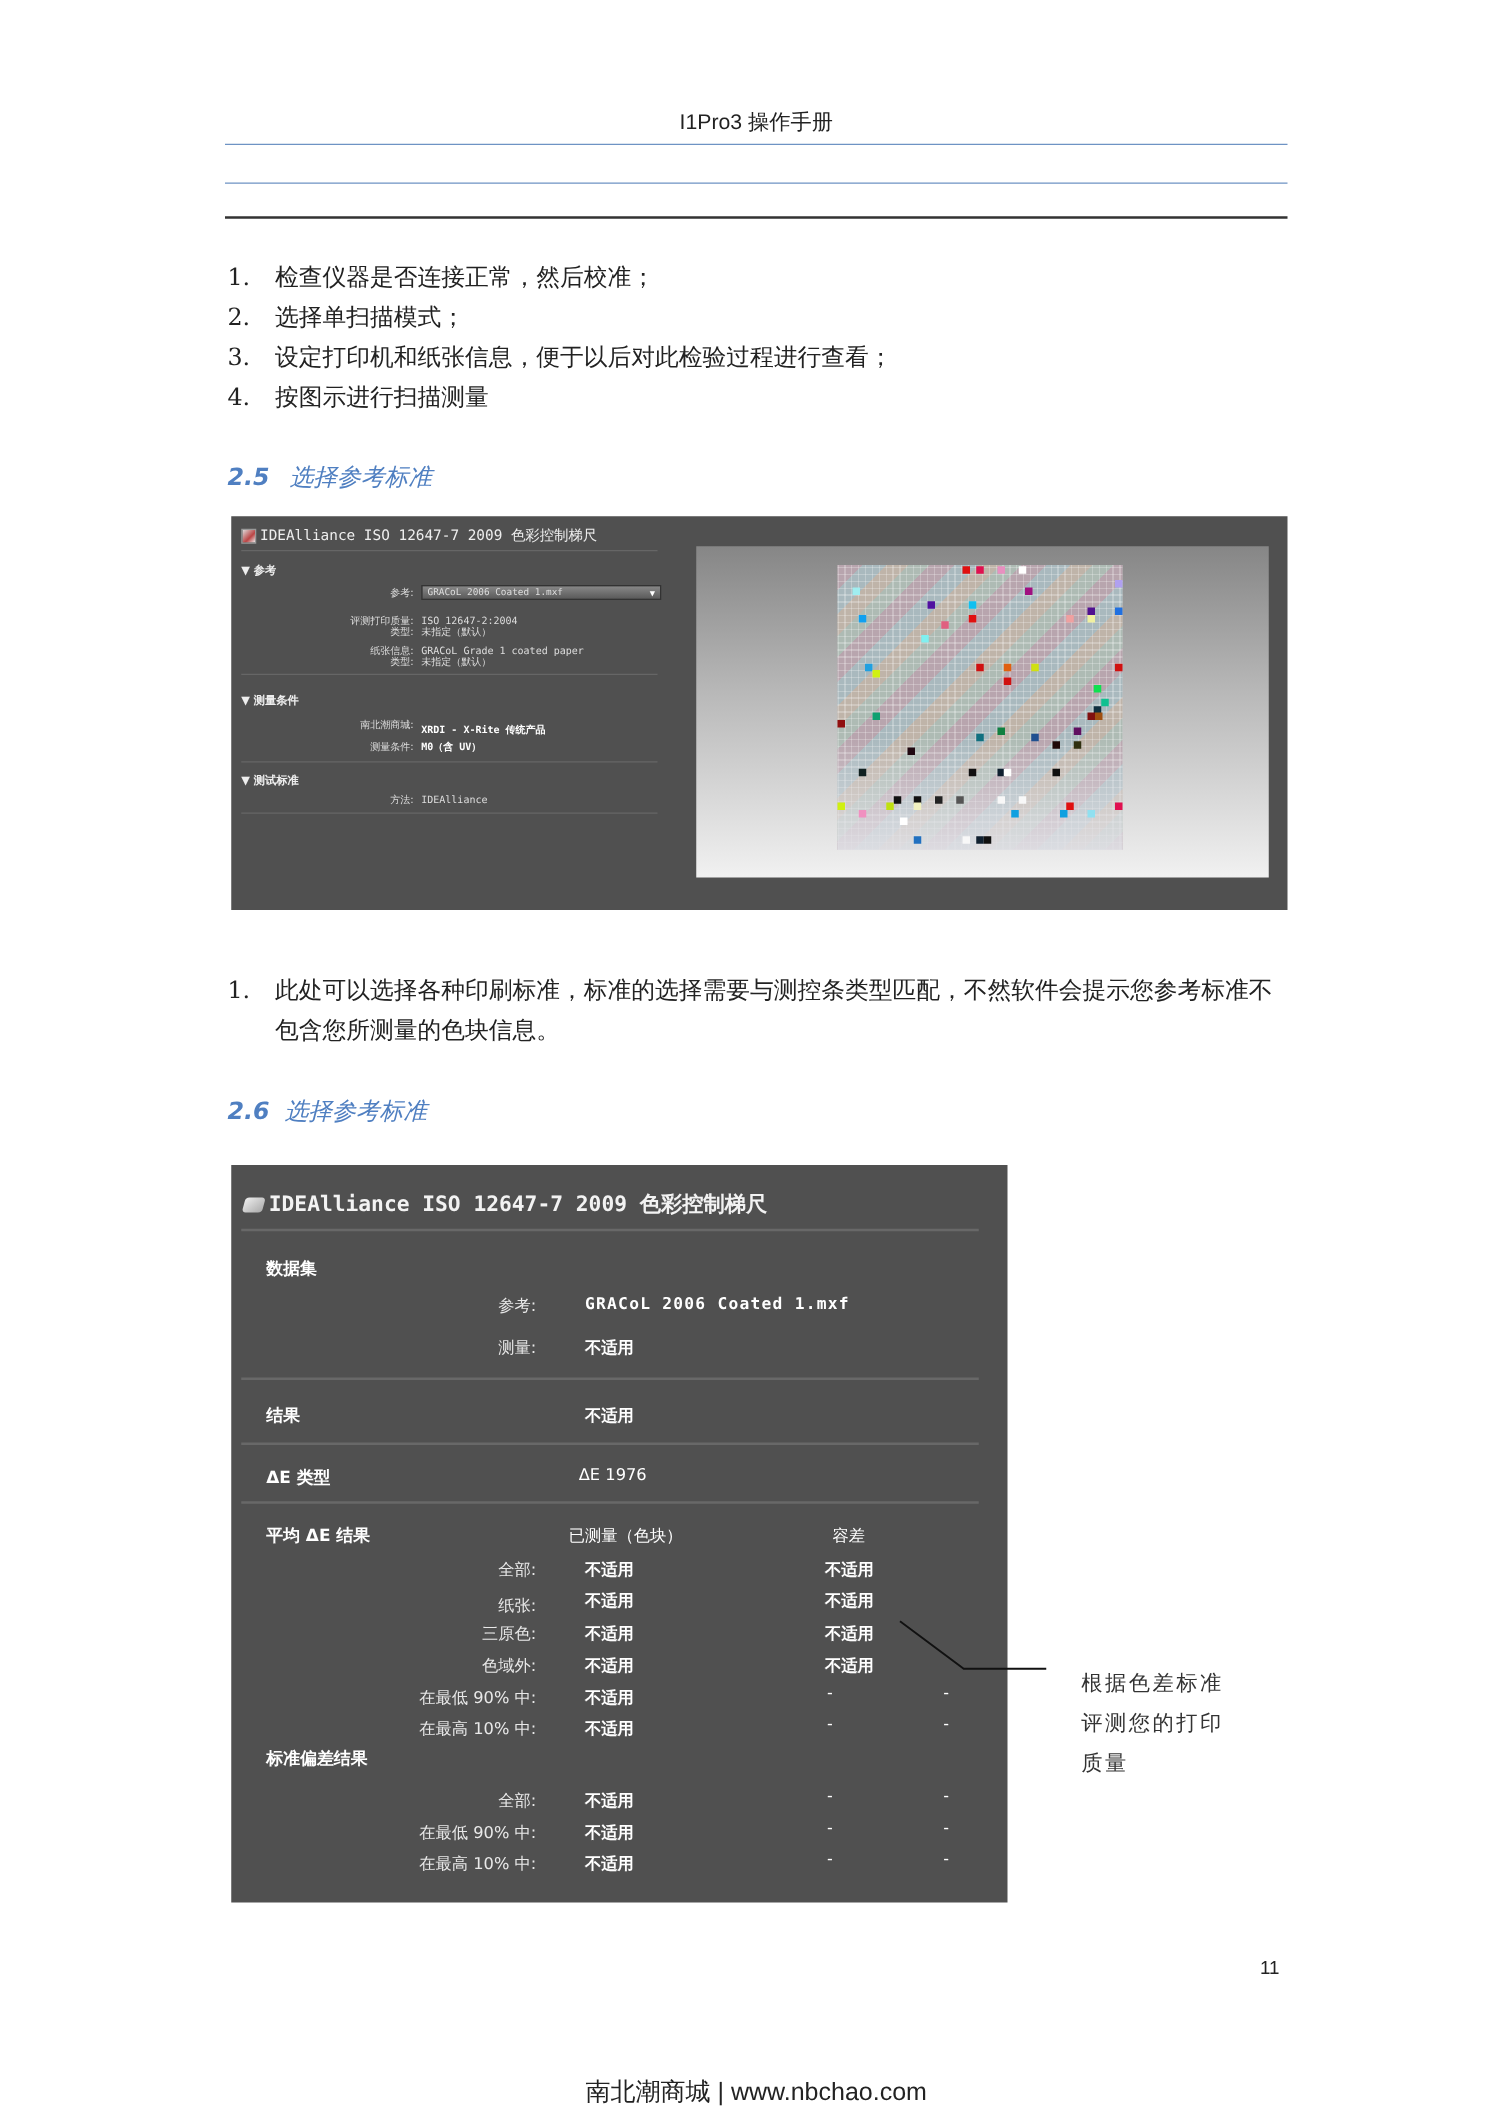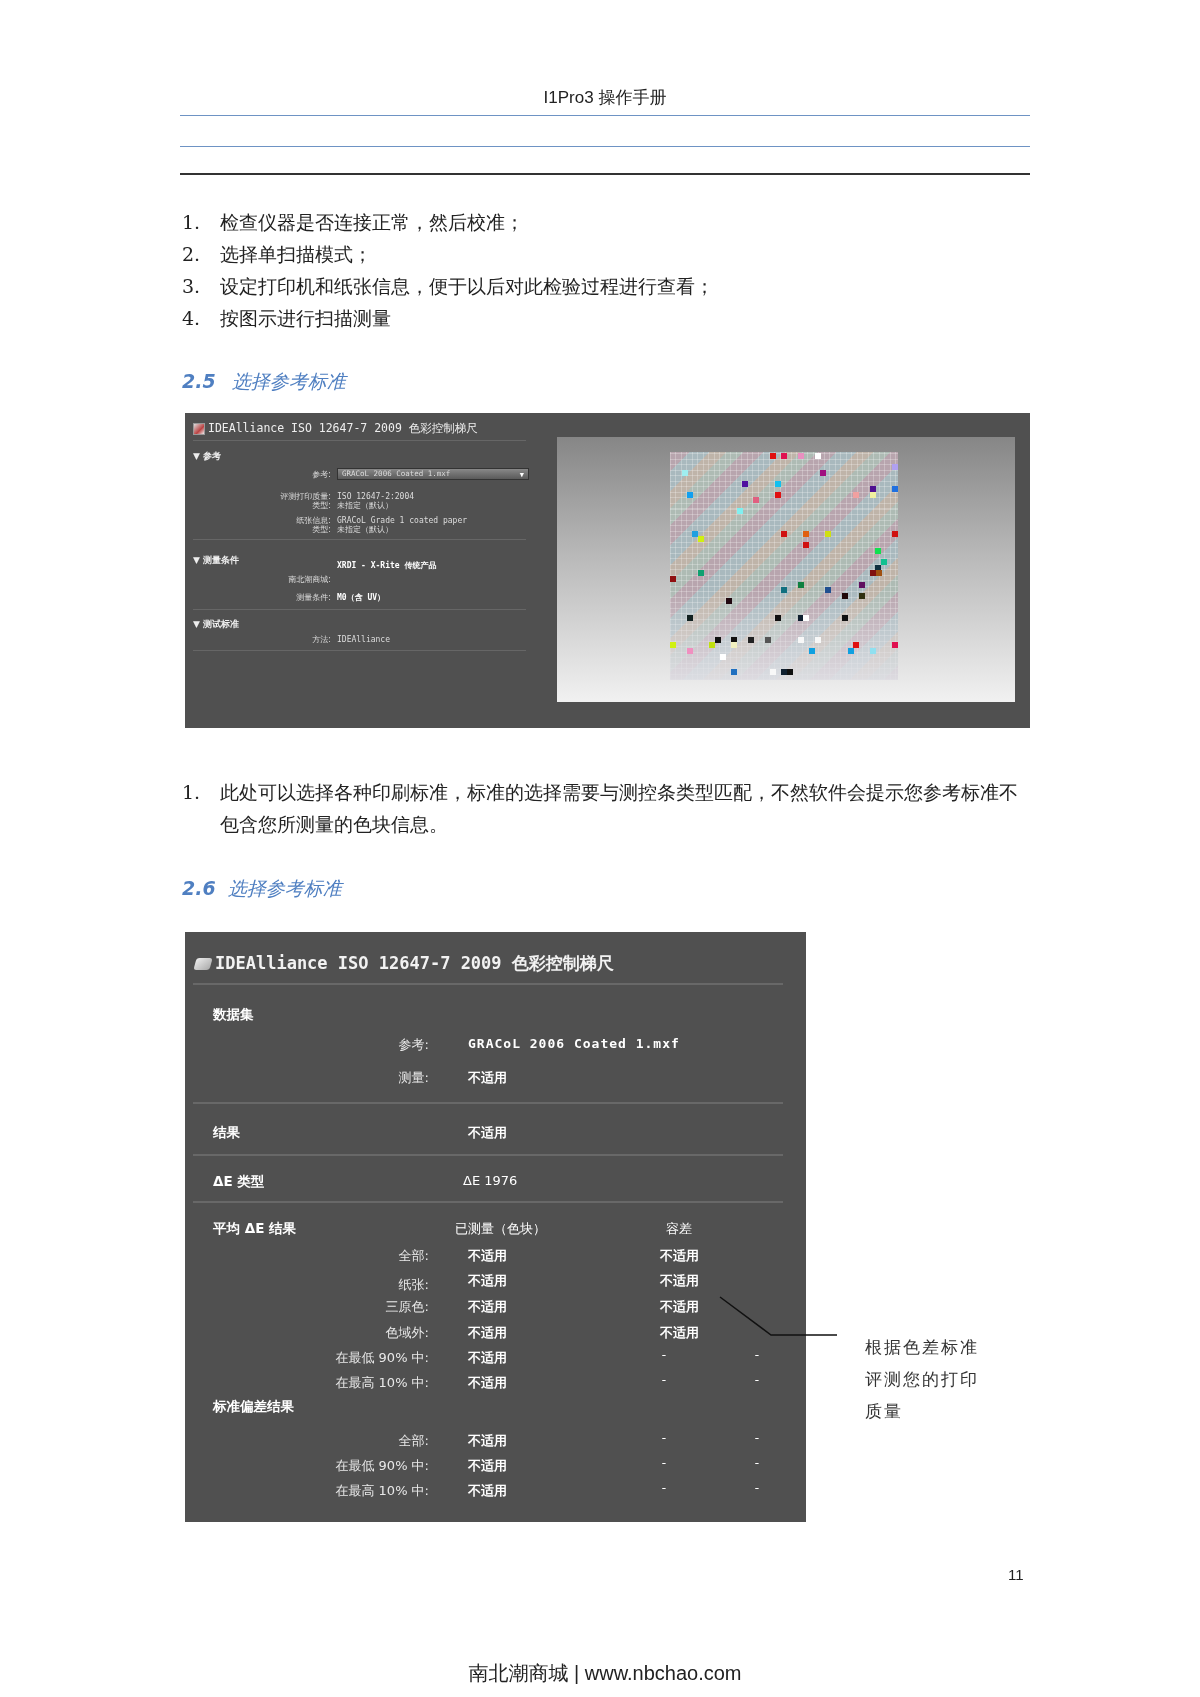--- a/index.html
+++ b/index.html
@@ -111,21 +111,21 @@
   <div class="abs p1-val" style="left:152px; top:79px">ISO 12647-2:2004
 未指定（默认）</div>
   <div class="abs p1-lbl" style="left:26px; top:103px; white-space:pre">纸张信息:
 类型:</div>
   <div class="abs p1-val" style="left:152px; top:103px">GRACoL Grade 1 coated paper
 未指定（默认）</div>
   <div class="abs p1-line" style="top:126px"></div>
 
   <div class="abs p1-sec" style="top:141px">▼ 测量条件</div>
   <div class="abs p1-lbl" style="left:26px; top:162px">南北潮商城:</div>
-  <div class="abs p1-val b" style="left:152px; top:148px">XRDI - X-Rite 传统产品</div>
+  <div class="abs p1-val b" style="left:152px; top:166px">XRDI - X-Rite 传统产品</div>
   <div class="abs p1-lbl" style="left:26px; top:180px">测量条件:</div>
   <div class="abs p1-val b" style="left:152px; top:180px">M0（含 UV）</div>
   <div class="abs p1-line" style="top:196px"></div>
 
   <div class="abs p1-sec" style="top:205px">▼ 测试标准</div>
   <div class="abs p1-lbl" style="left:26px; top:222px">方法:</div>
   <div class="abs p1-val" style="left:152px; top:222px">IDEAlliance</div>
   <div class="abs p1-line" style="top:237px"></div>
 
   <div class="abs preview">

